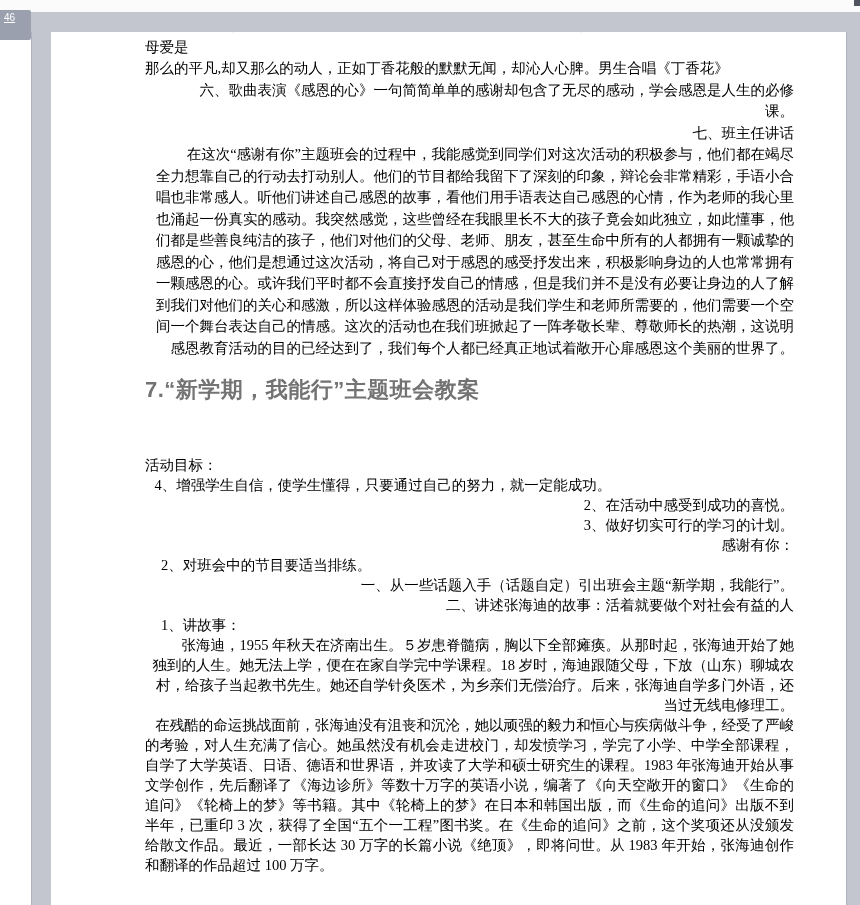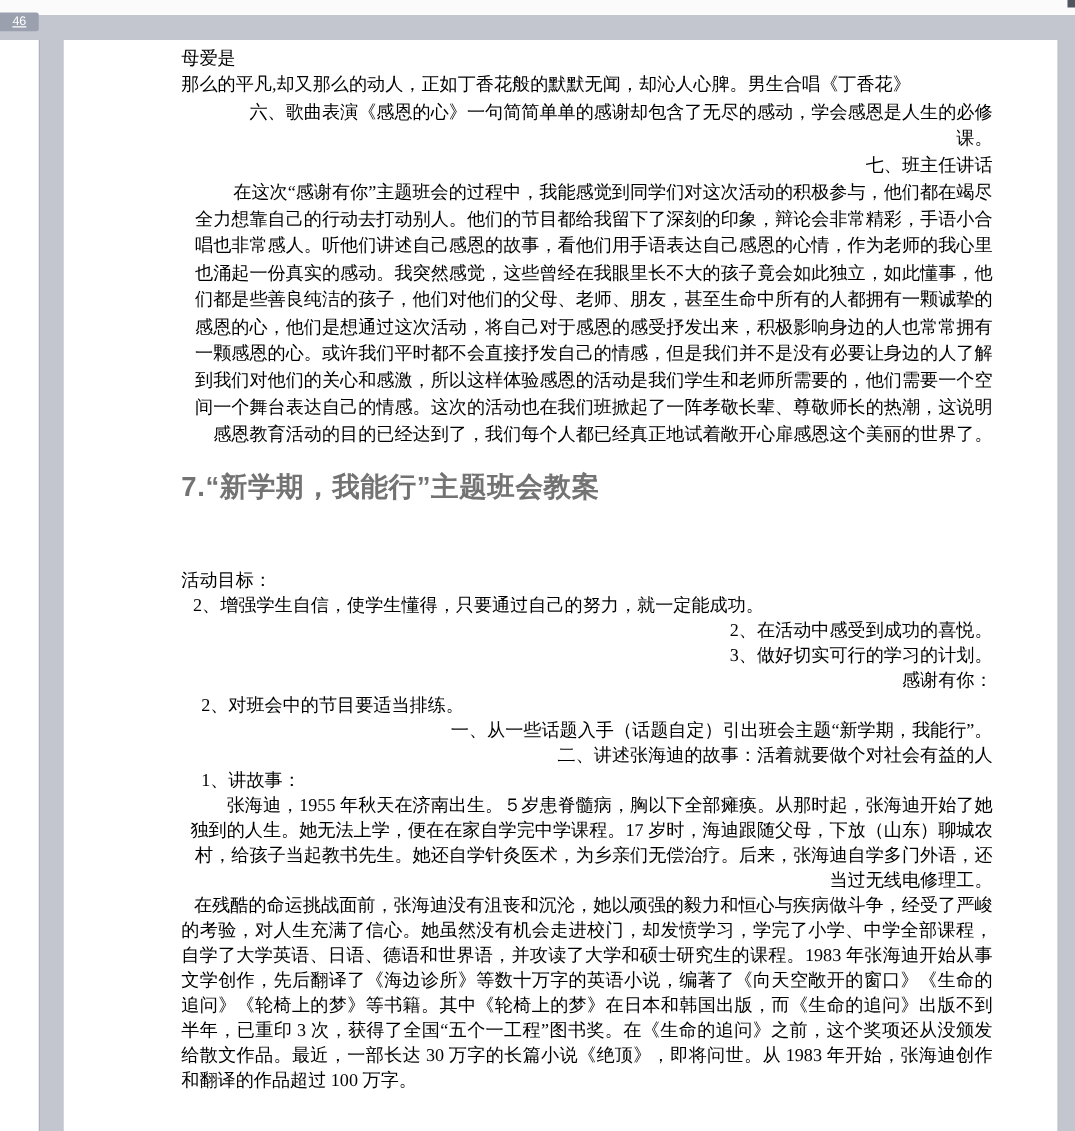--- a/index.html
+++ b/index.html
@@ -12,24 +12,24 @@
   }
   .top-strip {
     position:absolute; left:0; top:0; width:860px; height:12px;
     background:#fbfbfc;
   }
   .corner-dot {
     position:absolute; right:0; top:0; width:6px; height:6px;
     background:#50545e;
   }
   .page-badge {
-    position:absolute; left:0; top:10px; min-width:31px; height:15px;
+    position:absolute; left:0; top:10px; min-width:31px; height:30px;
     background:#9aa0ae; color:#ffffff;
     font:10px/15px "Liberation Sans","DejaVu Sans",sans-serif;
-    text-align:center; padding:0 4px;
+    text-align:left; padding:0 4px;
     border-radius:0 2px 2px 0; z-index:5;text-decoration:underline;
   }
   .page-sliver {
     position:absolute; left:0; top:32px; width:32px; bottom:0;
     background:#ffffff; border-right:1px solid #b0b3bd;
   }
   .page-main {
     position:absolute; left:51px; top:32px; width:796px; bottom:0;
     background:#ffffff;
     border-right:1px solid #b0b3bd;
@@ -65,27 +65,27 @@
     <div>五、无私精神是延续物质生命的延续付出——被爱感动的孩子会感激父母，为报答自己的生母付出，母爱是</div>
     <div class="jp">那么的平凡,却又那么的动人，正如丁香花般的默默无闻，却沁人心脾。男生合唱《丁香花》</div>
     <div class="t2">六、歌曲表演《感恩的心》一句简简单单的感谢却包含了无尽的感动，学会感恩是人生的必修课。</div>
     <div class="t2">七、班主任讲话</div>
     <div class="jp t2">在这次“感谢有你”主题班会的过程中，我能感觉到同学们对这次活动的积极参与，他们都在竭尽全力想靠自己的行动去打动别人。他们的节目都给我留下了深刻的印象，辩论会非常精彩，手语小合唱也非常感人。听他们讲述自己感恩的故事，看他们用手语表达自己感恩的心情，作为老师的我心里也涌起一份真实的感动。我突然感觉，这些曾经在我眼里长不大的孩子竟会如此独立，如此懂事，他们都是些善良纯洁的孩子，他们对他们的父母、老师、朋友，甚至生命中所有的人都拥有一颗诚挚的感恩的心，他们是想通过这次活动，将自己对于感恩的感受抒发出来，积极影响身边的人也常常拥有一颗感恩的心。或许我们平时都不会直接抒发自己的情感，但是我们并不是没有必要让身边的人了解到我们对他们的关心和感激，所以这样体验感恩的活动是我们学生和老师所需要的，他们需要一个空间一个舞台表达自己的情感。这次的活动也在我们班掀起了一阵孝敬长辈、尊敬师长的热潮，这说明感恩教育活动的目的已经达到了，我们每个人都已经真正地试着敞开心扉感恩这个美丽的世界了。</div>
 
     <div class="doc-heading">7.“新学期，我能行”主题班会教案</div>
 
     <div class="lesson">
       <div>活动目标：</div>
-      <div class="t06">2、增强学生自信，使学生懂得，只要通过自己的努力，就一定能成功。</div>
+      <div class="t06">4、增强学生自信，使学生懂得，只要通过自己的努力，就一定能成功。</div>
       <div class="t2">2、在活动中感受到成功的喜悦。</div>
       <div class="t2">3、做好切实可行的学习的计划。</div>
       <div class="t2">感谢有你：</div>
       <div class="t1">2、对班会中的节目要适当排练。</div>
       <div class="t2">一、从一些话题入手（话题自定）引出班会主题“新学期，我能行”。</div>
       <div class="t2">二、讲述张海迪的故事：活着就要做个对社会有益的人</div>
       <div class="t1">1、讲故事：</div>
-      <div class="jp t2">张海迪，1955 年秋天在济南出生。５岁患脊髓病，胸以下全部瘫痪。从那时起，张海迪开始了她独到的人生。她无法上学，便在在家自学完中学课程。17 岁时，海迪跟随父母，下放（山东）聊城农村，给孩子当起教书先生。她还自学针灸医术，为乡亲们无偿治疗。后来，张海迪自学多门外语，还当过无线电修理工。</div>
+      <div class="jp t2">张海迪，1955 年秋天在济南出生。５岁患脊髓病，胸以下全部瘫痪。从那时起，张海迪开始了她独到的人生。她无法上学，便在在家自学完中学课程。18 岁时，海迪跟随父母，下放（山东）聊城农村，给孩子当起教书先生。她还自学针灸医术，为乡亲们无偿治疗。后来，张海迪自学多门外语，还当过无线电修理工。</div>
       <div class="jp t07">在残酷的命运挑战面前，张海迪没有沮丧和沉沦，她以顽强的毅力和恒心与疾病做斗争，经受了严峻的考验，对人生充满了信心。她虽然没有机会走进校门，却发愤学习，学完了小学、中学全部课程，自学了大学英语、日语、德语和世界语，并攻读了大学和硕士研究生的课程。1983 年张海迪开始从事文学创作，先后翻译了《海边诊所》等数十万字的英语小说，编著了《向天空敞开的窗口》《生命的追问》《轮椅上的梦》等书籍。其中《轮椅上的梦》在日本和韩国出版，而《生命的追问》出版不到半年，已重印 3 次，获得了全国“五个一工程”图书奖。在《生命的追问》之前，这个奖项还从没颁发给散文作品。最近，一部长达 30 万字的长篇小说《绝顶》，即将问世。从 1983 年开始，张海迪创作和翻译的作品超过 100 万字。</div>
 
     </div>
 
   </div>
 </div>
 
 </body></html>

